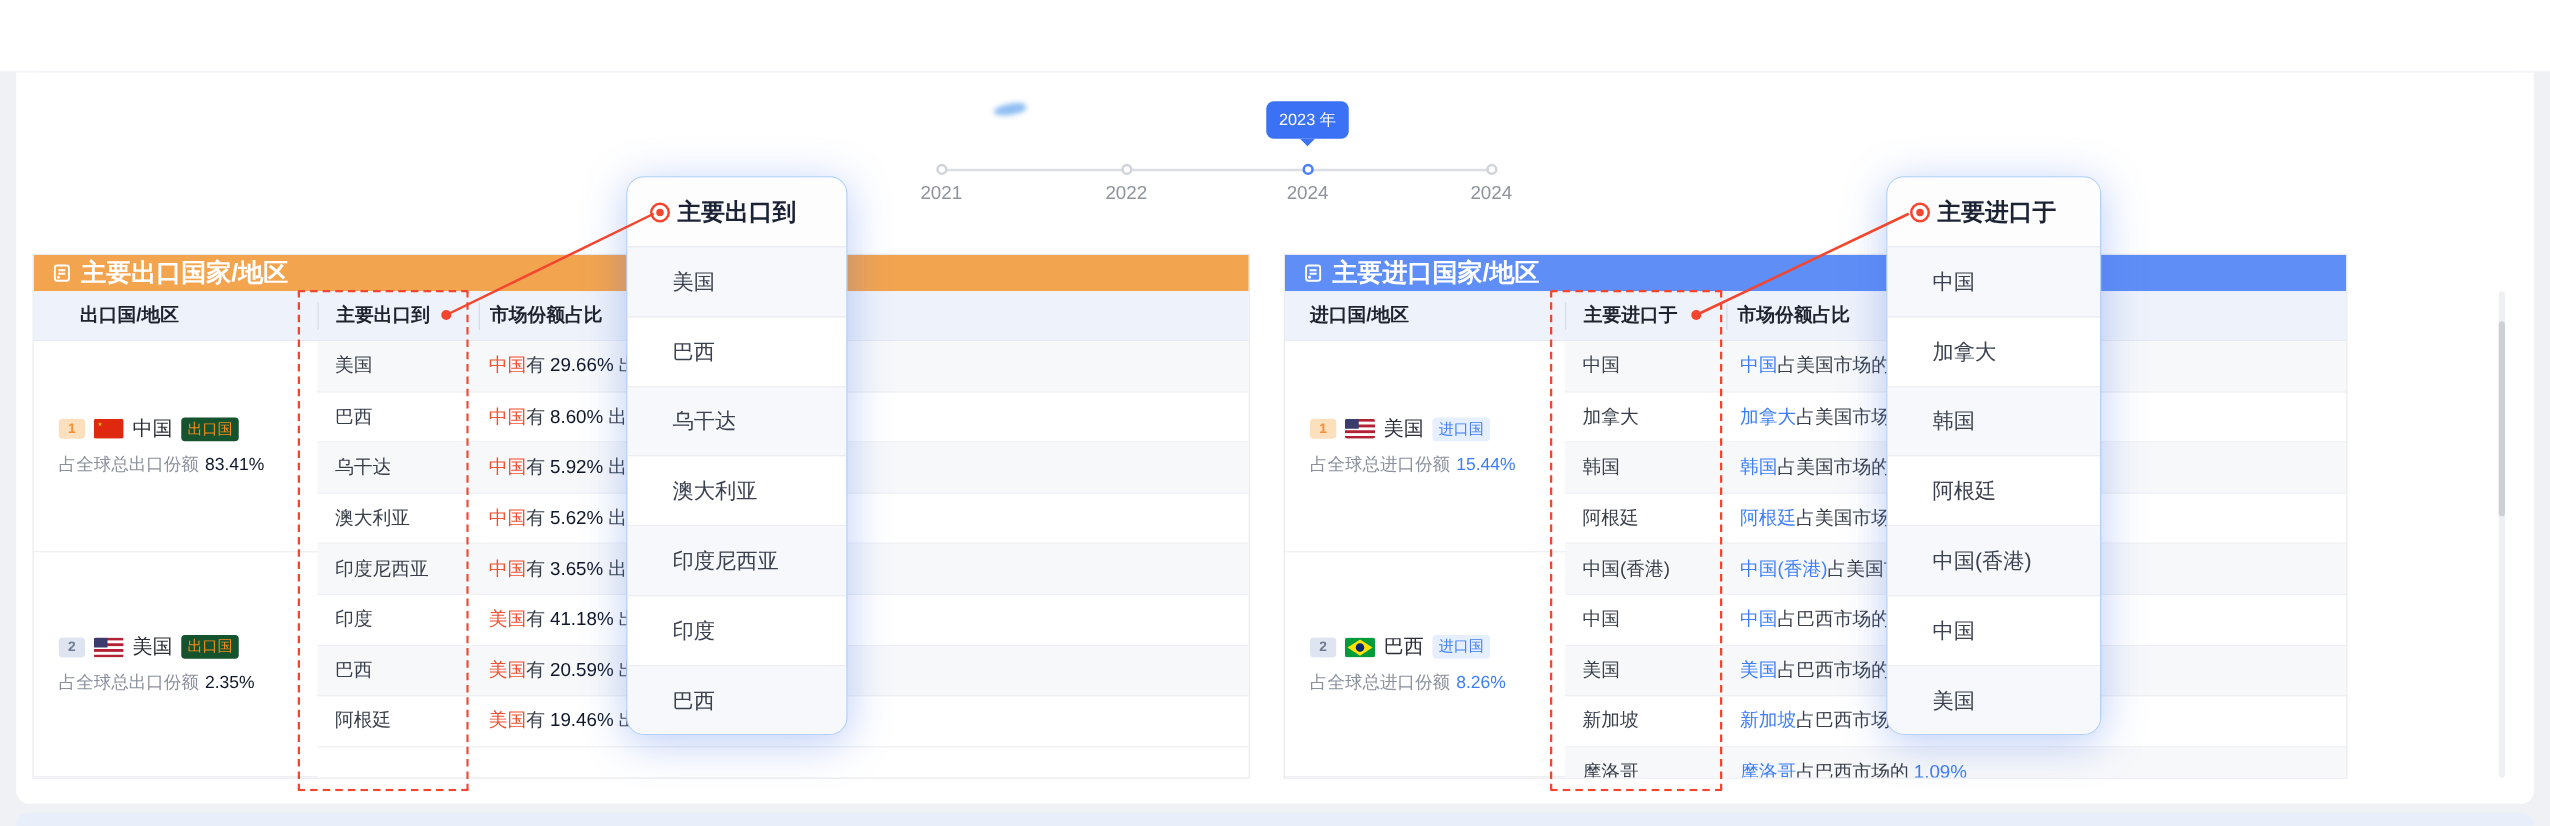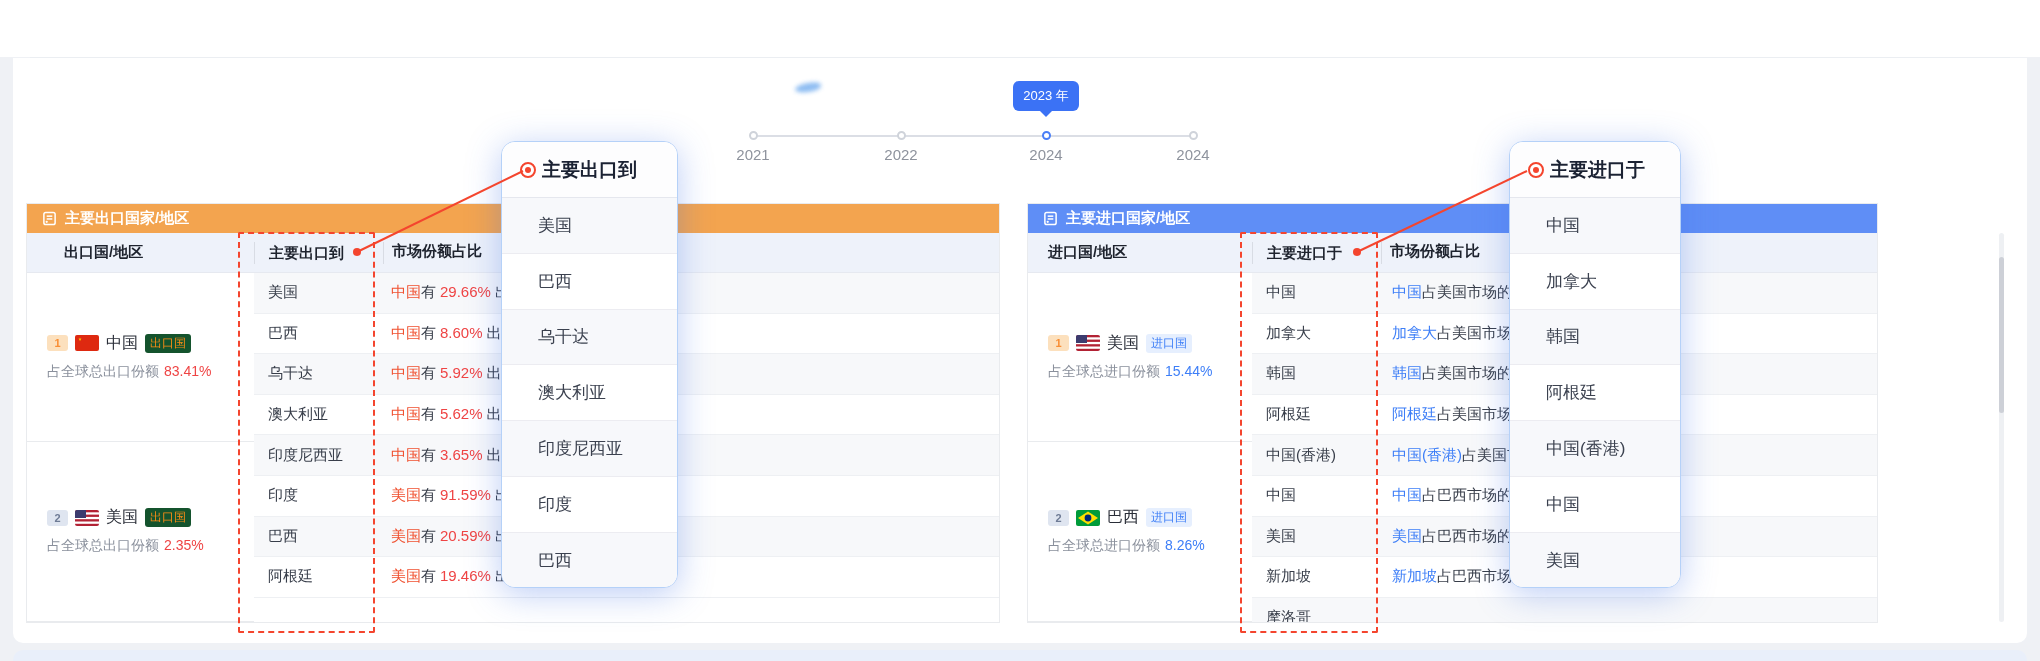--- a/index.html
+++ b/index.html
@@ -31,29 +31,29 @@
   .slider-tooltip { left:1013px; top:81px; min-width:66px; height:30px; background:#3b72f5; border-radius:6px;
                     color:#fff; font-size:13px; line-height:30px; text-align:center; padding:0 10px; z-index:4; }
   .slider-tooltip:after { content:""; position:absolute; left:50%; bottom:-6px; margin-left:-6px;
                     border:6px solid transparent; border-top-color:#3b72f5; border-bottom:none; }
 
   
   .panel { top:203px; height:420px; background:#fff; border:1px solid #e9ebee; z-index:10; overflow:hidden; }
   .panel-export { left:26px;  width:974px; }
   .panel-import { left:1027px; width:851px; }
   .panel-titlebar { left:0; top:0; right:0; height:29px; display:flex; align-items:center; padding-left:15px; gap:8px;
-                    color:#fff; font-size:15px; font-weight:bold; }
+                    color:#fff; font-size:20px; font-weight:bold; }
   .titlebar-orange { background:#f3a44f; }
   .titlebar-blue   { background:#5f8ef6; }
   .doc-icon { width:15px; height:15px; flex:0 0 auto; }
   .colhead { left:0; top:29px; right:0; height:40px; background:#eef2fa; display:flex; font-size:15px; font-weight:bold;
              color:#1e232e; align-items:center; border-bottom:1px solid #e6e9f0; }
   .colhead .c1 { padding-left:20px; }
   .colhead .c2 { padding-left:14px; border-left:1px solid #d8dce4; height:22px; line-height:22px; }
-  .colhead .c3 { padding-left:8px;  border-left:1px solid #d8dce4; height:22px; line-height:22px;font-family:Liberation Mono, monospace; }
+  .colhead .c3 { padding-left:8px;  border-left:1px solid #d8dce4; height:22px; line-height:22px; }
   .panel-export .c1 { width:227px;padding-left:37px; } .panel-export .c2 { width:129px; } .panel-export .c3 { flex:1; }
   .panel-import .c1 { width:224px; } .panel-import .c2 { width:129px; } .panel-import .c3 { flex:1; }
 
   .tbody { left:0; top:69px; right:0; bottom:0; display:flex; }
   .group-col { flex:0 0 auto; display:flex; flex-direction:column; }
   .panel-export .group-col { width:227px; } .panel-import .group-col { width:224px; }
   .group-cell { border-bottom:1px solid #e9ebee; display:flex; flex-direction:column; justify-content:center; padding-left:20px; background:#fff; }
   .group-cell.g1 { height:203px; } .group-cell.g2 { height:217px; }
   .group-main { display:flex; align-items:center; gap:7px; }
   .rank-badge { min-width:21px; height:16px; border-radius:3px; font-size:11px; font-weight:bold; text-align:center; line-height:16px; }
@@ -66,21 +66,21 @@
   .tag-import { background:#e6effe; color:#3d7ef7; }
   .group-sub { margin-top:9px; font-size:14px; color:#8a909c; white-space:nowrap; }
   .group-sub .pct-orange, .group-sub .pct-blue { margin-left:5px; }
 
   .rows-col { flex:1; display:flex; flex-direction:column; }
   .trow { height:40.6px; flex:0 0 auto; display:flex; align-items:center; border-bottom:1px solid #eef0f3; }
   .trow:nth-child(odd) { background:#f7f8fa; }
   .cell-dest  { padding-left:14px; font-size:15px; color:#383e4a; }
   .panel-export .cell-dest { width:129px; } .panel-import .cell-dest { width:132px; }
   .cell-share { flex:1; font-size:15px; color:#383e4a; white-space:nowrap; overflow:hidden; padding-left:8px; }
-  .pct-orange { color:#ef4444; }
+  .pct-orange { color:#0f172a; }
   .pct-blue   { color:#3d7ef7; }
   .cname-orange { color:#f0502f; }
   .cname-blue   { color:#3d7ef7; }
   .cell-share .pct { margin:0 4px; }
 
   
   .scroll-track { left:1999px; top:233px; width:5px; height:389px; background:#eef0f3; border-radius:3px; z-index:12; }
   .scroll-thumb { left:1999px; top:257px; width:5px; height:156px; background:#cdd0d7; border-radius:3px; z-index:13; }
 
   
@@ -218,21 +218,21 @@
   <div class="trow">
     <div class="cell-dest">印度尼西亚</div>
     <div class="cell-share">
       <span class="cname-orange">中国</span><span>有</span><span class="pct pct-orange">3.65%</span><span>出口到了印度尼西亚</span>
     </div>
   </div>
 
   <div class="trow">
     <div class="cell-dest">印度</div>
     <div class="cell-share">
-      <span class="cname-orange">美国</span><span>有</span><span class="pct pct-orange">91.59%</span><span>出口到了印度</span>
+      <span class="cname-orange">美国</span><span>有</span><span class="pct pct-orange">41.18%</span><span>出口到了印度</span>
     </div>
   </div>
 
   <div class="trow">
     <div class="cell-dest">巴西</div>
     <div class="cell-share">
       <span class="cname-orange">美国</span><span>有</span><span class="pct pct-orange">20.59%</span><span>出口到了巴西</span>
     </div>
   </div>
 
@@ -356,20 +356,23 @@
 
   <div class="trow">
     <div class="cell-dest">新加坡</div>
     <div class="cell-share">
       <span class="cname-blue">新加坡</span><span>占巴西市场的</span><span class="pct pct-blue"></span>
     </div>
   </div>
 
   <div class="trow">
     <div class="cell-dest">摩洛哥</div>
+    <div class="cell-share">
+      <span class="cname-blue">摩洛哥</span><span>占巴西市场的</span><span class="pct pct-blue">1.09%</span>
+    </div>
   </div>
 </div>
   </div>
 </div>
 
 <div class="abs scroll-track"></div>
 <div class="abs scroll-thumb"></div>
 
 <div class="abs dashed-rect dash-export"></div>
 <div class="abs dashed-rect dash-import"></div>

